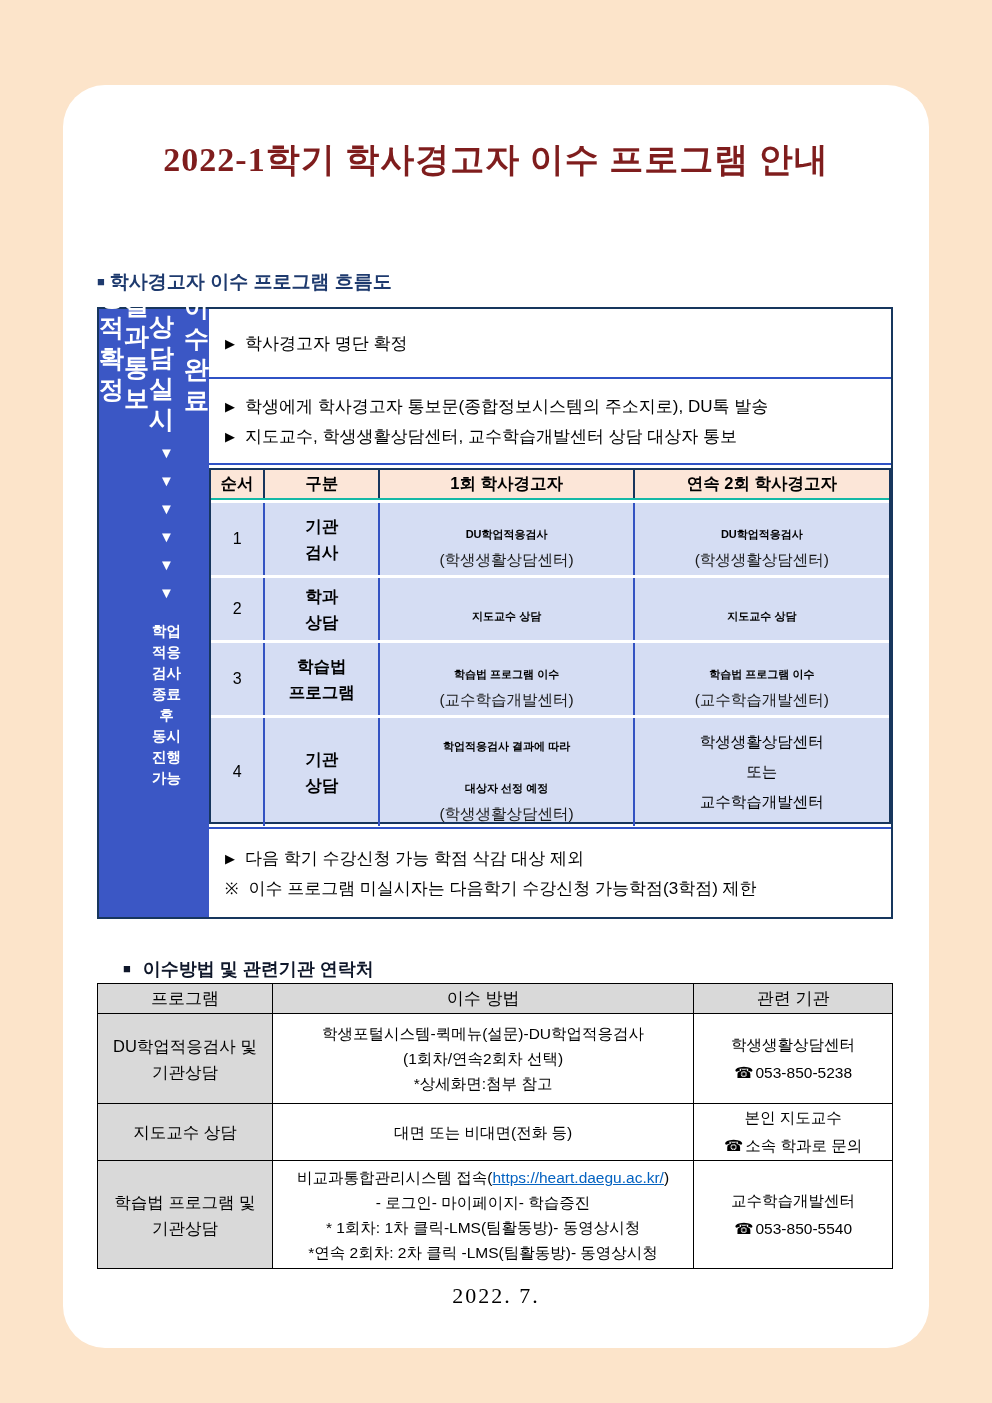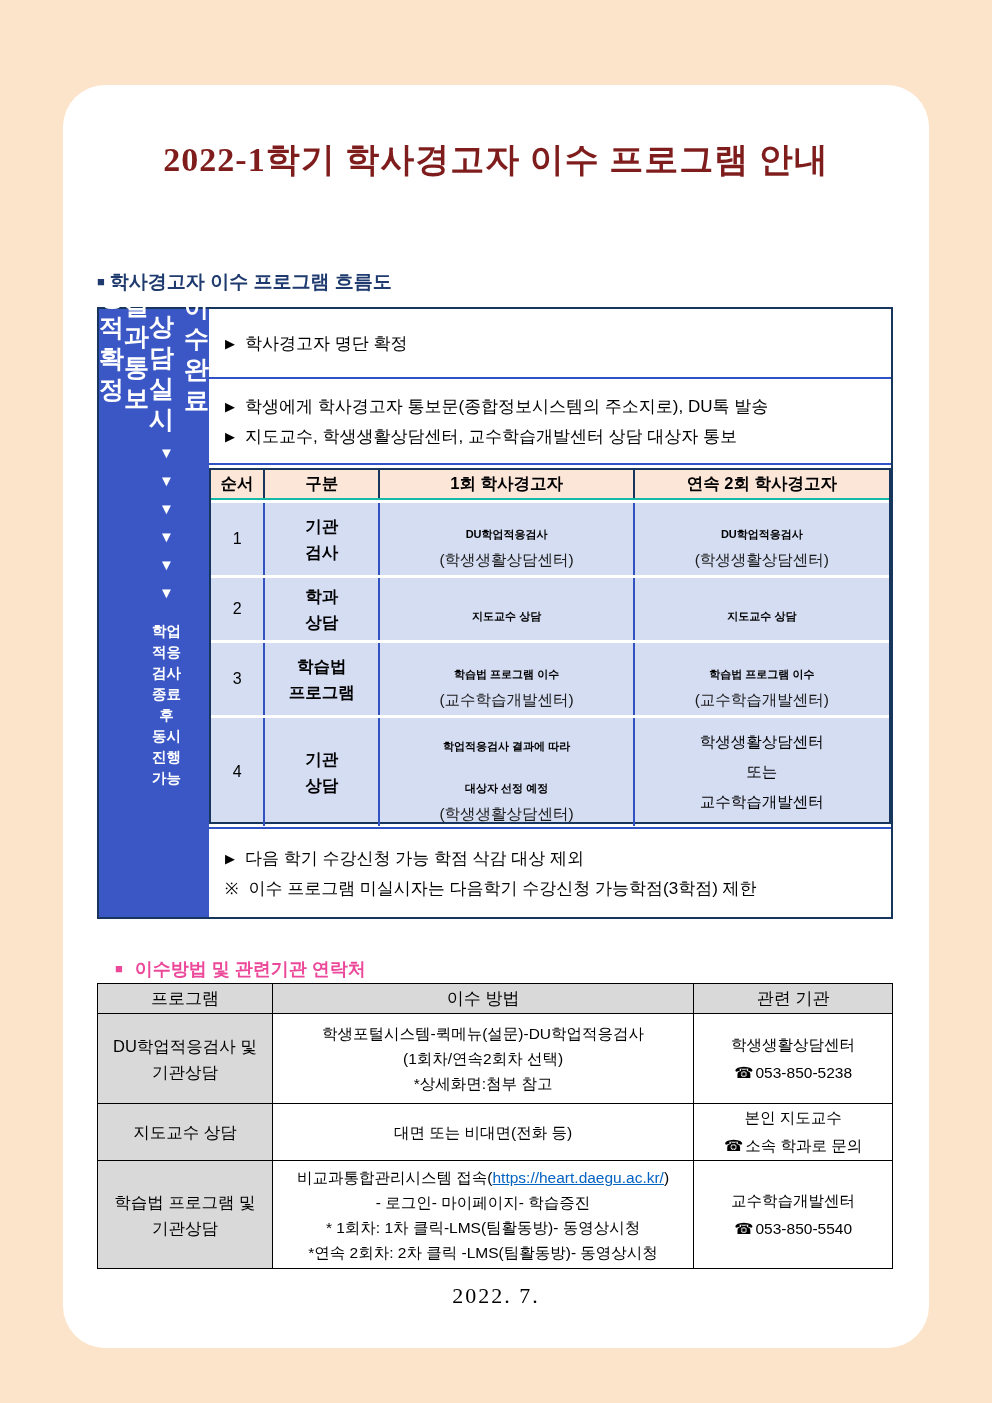--- a/index.html
+++ b/index.html
@@ -17,21 +17,21 @@
   }
   .title {
     position:absolute; top:52px; left:0; width:100%;
     text-align:center;
     font-family:"Liberation Serif", serif;
     font-size:34px; font-weight:bold;
     color:#7f1d1d; letter-spacing:1px;
   }
   .sec-h { position:absolute; font-weight:bold; white-space:nowrap;margin-top:8px; }
   .sec1 { left:34px; top:176px; color:#1e3a6e; font-size:19px; }
-  .sec2 { left:52px; top:864px; color:#ec4899; font-size:18px; }
+  .sec2 { left:60px; top:864px; color:#0f172a; font-size:18px; }
   .sec-h .bullet { font-size:13px; vertical-align:2px; margin-right:5px; }
   .sec2 .bullet { margin-right:12px; }
 
   
   .flow {
     position:absolute; left:34px; top:222px; width:796px;
     display:flex; border:2px solid #17365d;
   }
   .flow-side {
     width:110px; background:#3b57c5; color:#fff; flex-shrink:0;

